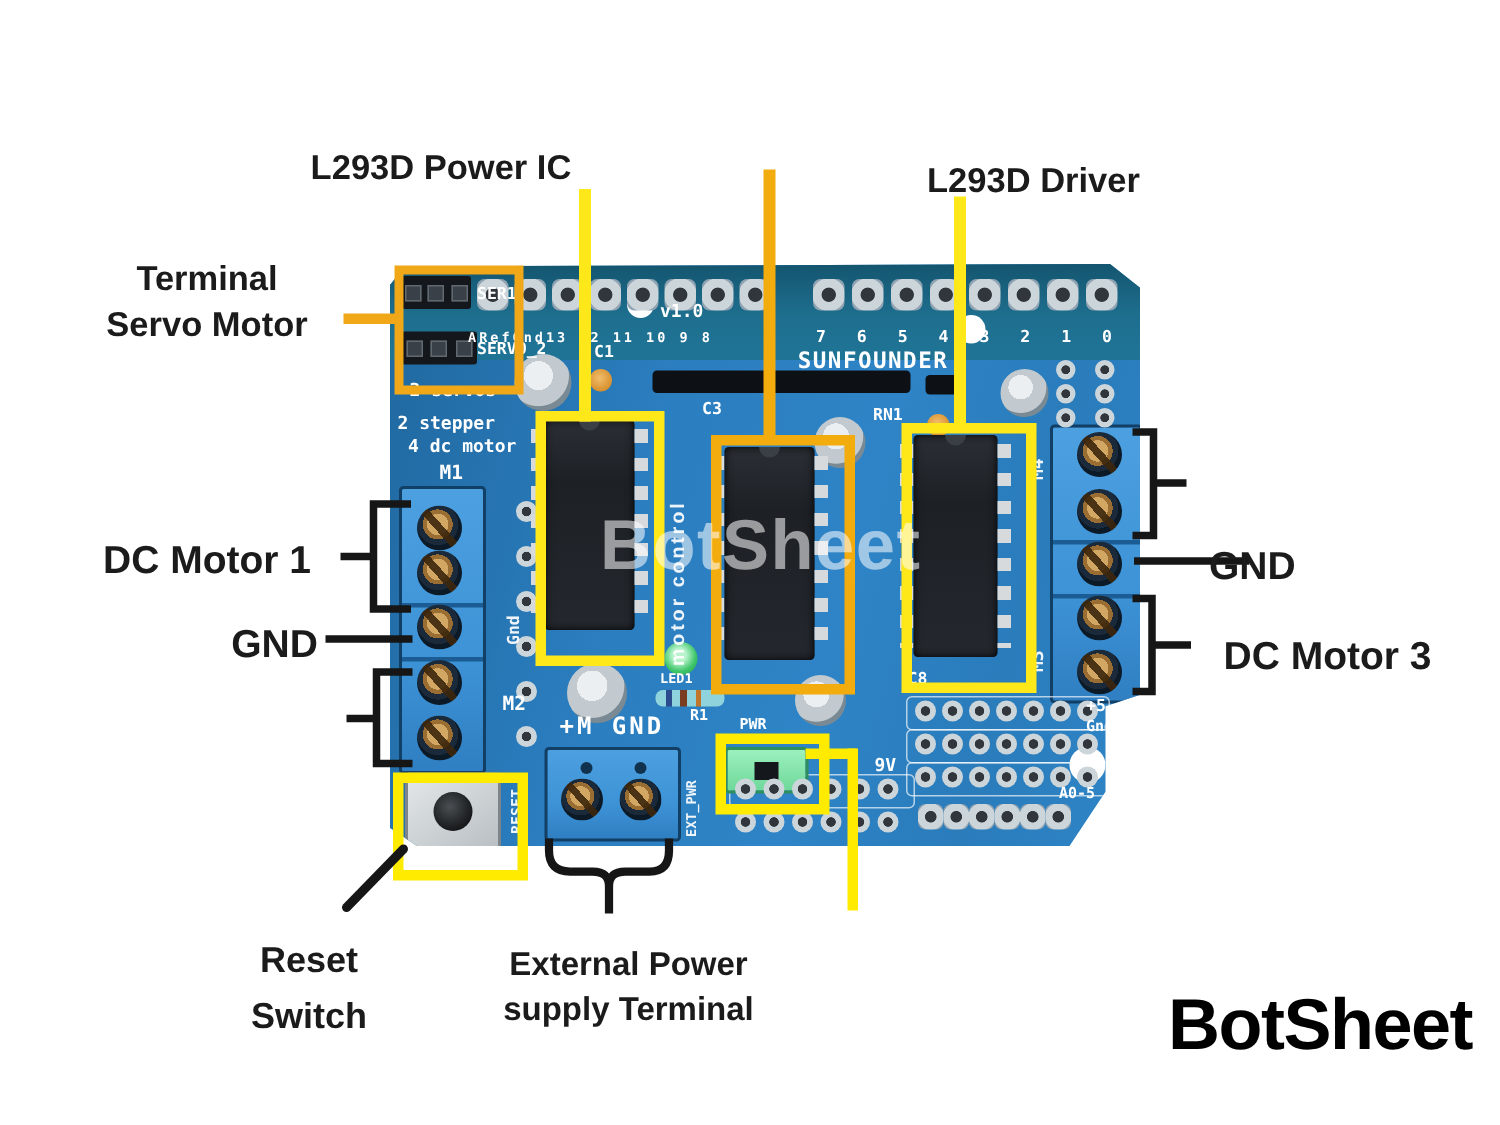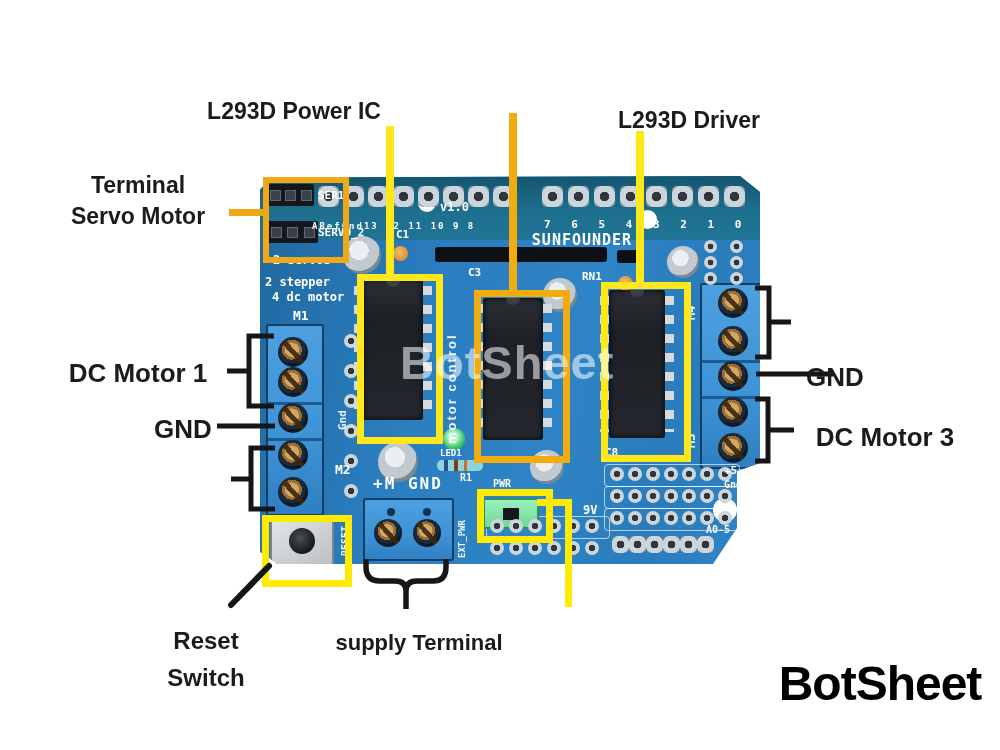--- a/index.html
+++ b/index.html
@@ -278,19 +278,20 @@
   <div class="lbl top" style="left:607px;top:105px;width:164px;">L293D Driver</div>
   <div class="lbl big" style="left:806px;top:360px;width:82px;text-align:left;">GND</div>
   <div class="lbl big" style="left:802px;top:420px;width:166px;">DC Motor 3</div>
   <div class="lbl big" style="left:62px;top:356px;width:152px;">DC Motor 1</div>
   <div class="lbl big" style="left:148px;top:412px;width:70px;">GND</div>
   <div class="lbl bot" style="left:150px;top:622px;width:112px;line-height:1.55;font-size:24px;">
     <div>Reset</div>
     <div>Switch</div>
   </div>
   <div class="lbl bot" style="left:330px;top:628px;width:178px;">
+    <div>External Power</div>
     <div>supply Terminal</div>
   </div>
 
   <div class="watermark" style="left:400px;top:335px;">BotSheet</div>
   <div class="footer-brand" style="left:772px;top:656px;width:216px;text-align:center;">BotSheet</div>
 
 </div>
 
 </body></html>

